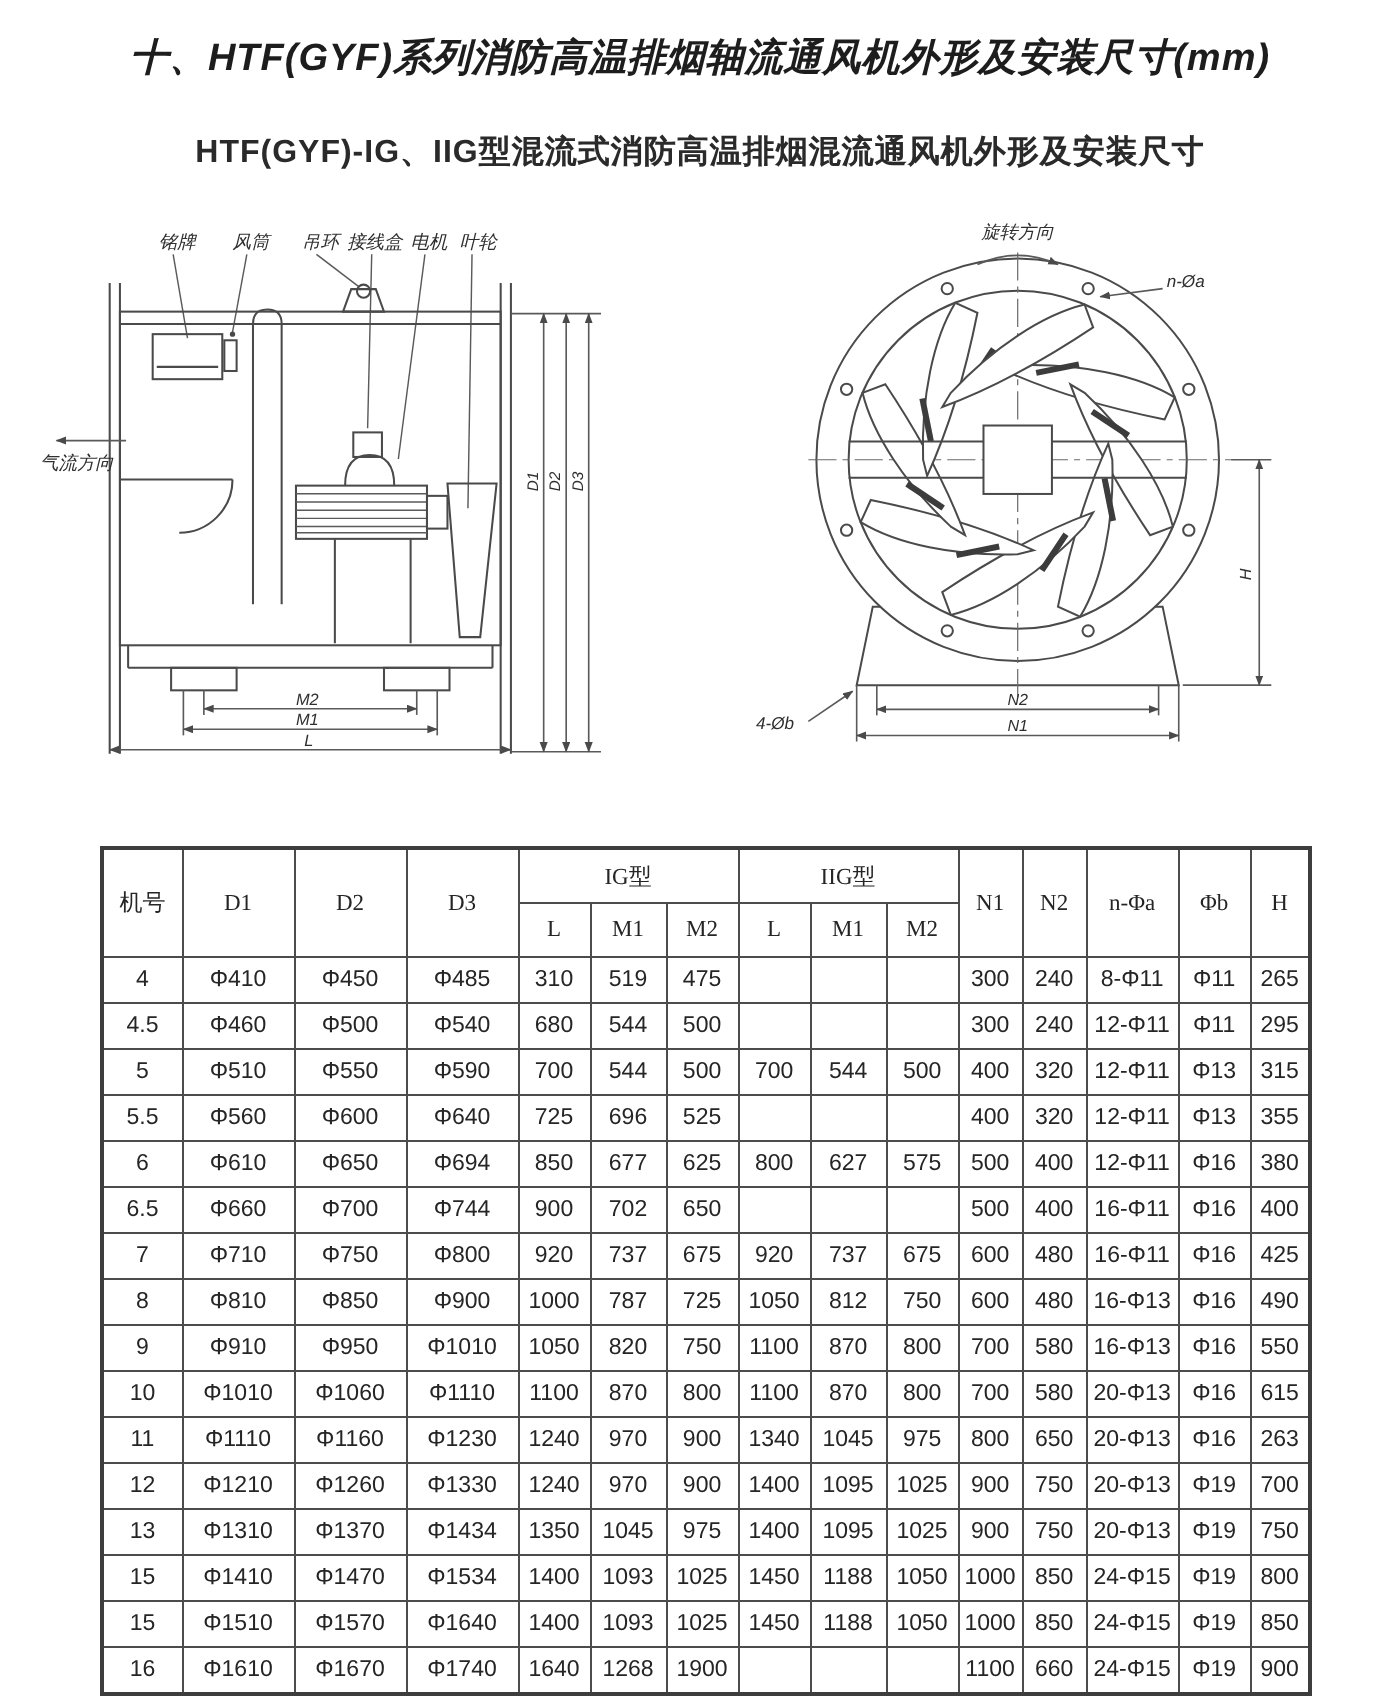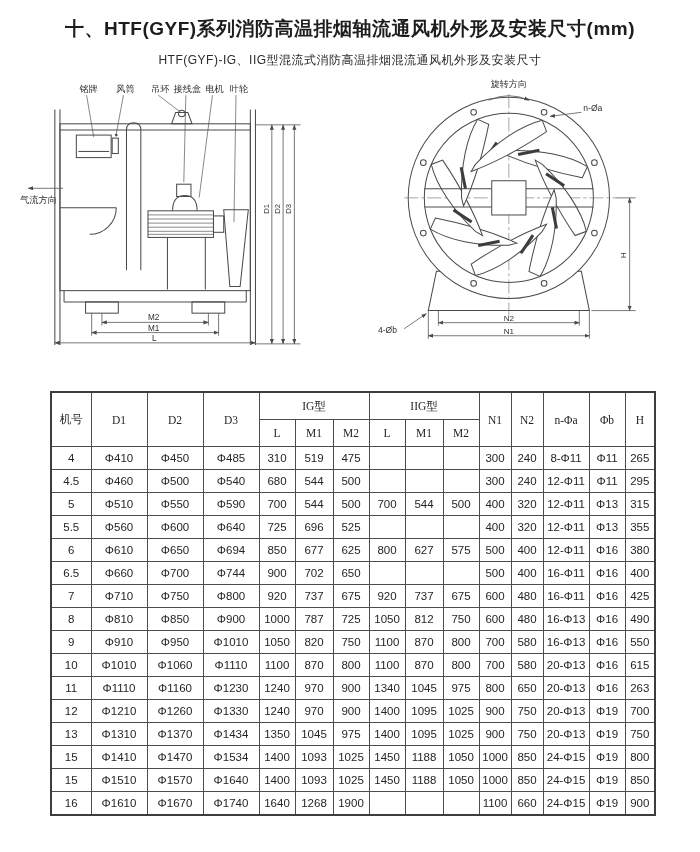--- a/index.html
+++ b/index.html
@@ -1,20 +1,20 @@
 <!DOCTYPE html>
 <html><head>
 <meta charset="utf-8">
 <style>
   html,body{margin:0;padding:0;}
   body{background:#e8e8e8;font-family:"Liberation Sans",sans-serif;}
   .page{width:700px;height:852px;background:#ffffff;position:relative;overflow:hidden;color:#2a2a2a;}
-  .title{margin:0;padding-top:16px;text-align:center;font-size:19px;font-weight:bold;letter-spacing:.5px;color:#1d1d1d;}
-  .subtitle{margin:0;padding-top:10px;text-align:center;font-size:12px;font-weight:400;color:#2a2a2a;letter-spacing:.5px;}
-  .drawings{display:flex;justify-content:space-between;align-items:flex-start;padding:6px 12px 0 18px;height:292px;}
+  .title{margin:0;padding-top:16px;text-align:center;font-size:19px;font-weight:bold;letter-spacing:.5px;color:#1d1d1d;font-style:italic;}
+  .subtitle{margin:14px;padding-top:10px;text-align:center;font-size:16px;font-weight:700;color:#2a2a2a;letter-spacing:.5px;}
+  .drawings{display:flex;justify-content:space-between;align-items:flex-start;padding:6px 12px 0 18px;height:292px;font-style:italic;}
   svg text{fill:#2f2f2f;font-family:"Liberation Sans",sans-serif;}
   svg .ln{stroke:#4a4a4a;stroke-width:1;fill:none;}
   svg .thin{stroke:#5a5a5a;stroke-width:.7;fill:none;}
   svg .dim{stroke:#5a5a5a;stroke-width:.8;fill:none;}
   svg .fillw{fill:#ffffff;stroke:#4a4a4a;stroke-width:1;}
   .tablewrap{margin:24px 0 0 50px;}
   table.dims{border-collapse:collapse;table-layout:fixed;width:604px;border:2px solid #3d3d3d;}
   table.dims th,table.dims td{border:1px solid #4c4c4c;text-align:center;vertical-align:middle;
       font-size:11.5px;color:#252525;padding:0;height:22px;font-weight:normal;overflow:hidden;white-space:nowrap;}
   table.dims th{height:26px;font-family:Liberation Serif, serif;}

